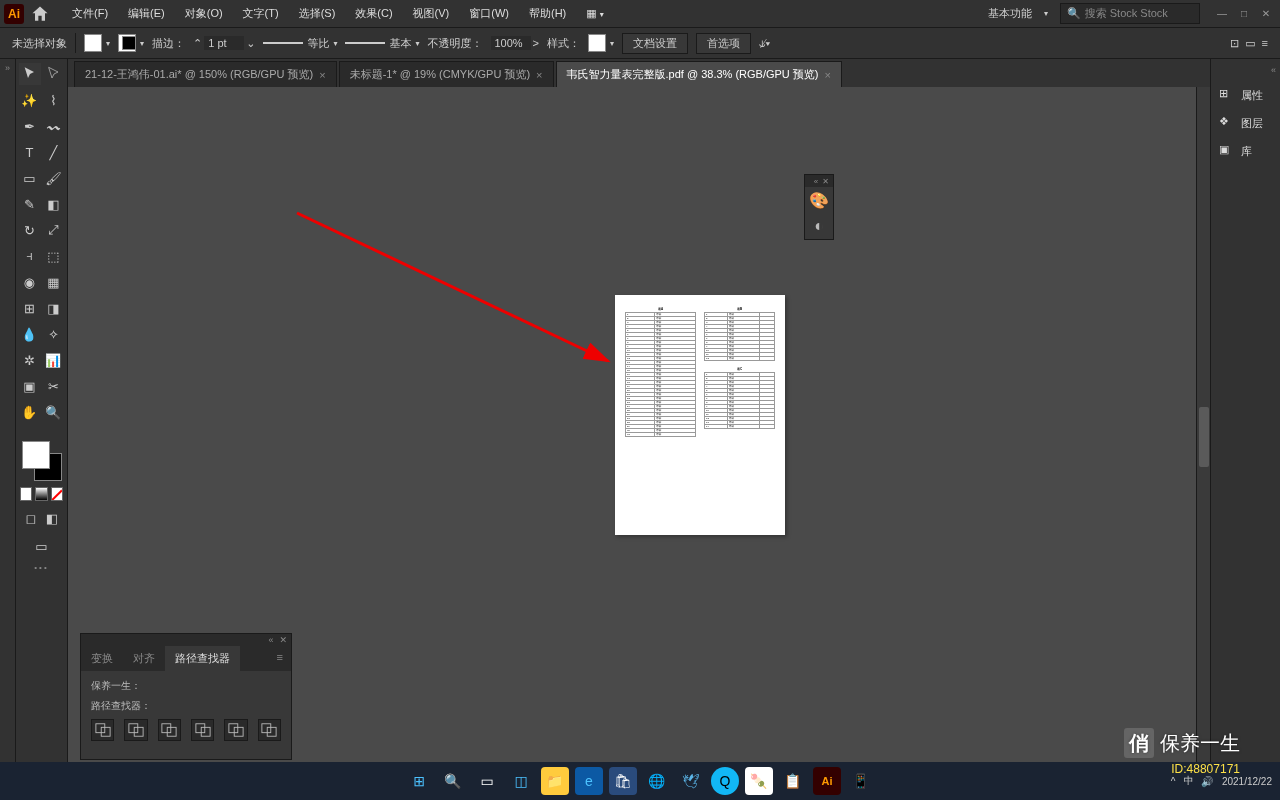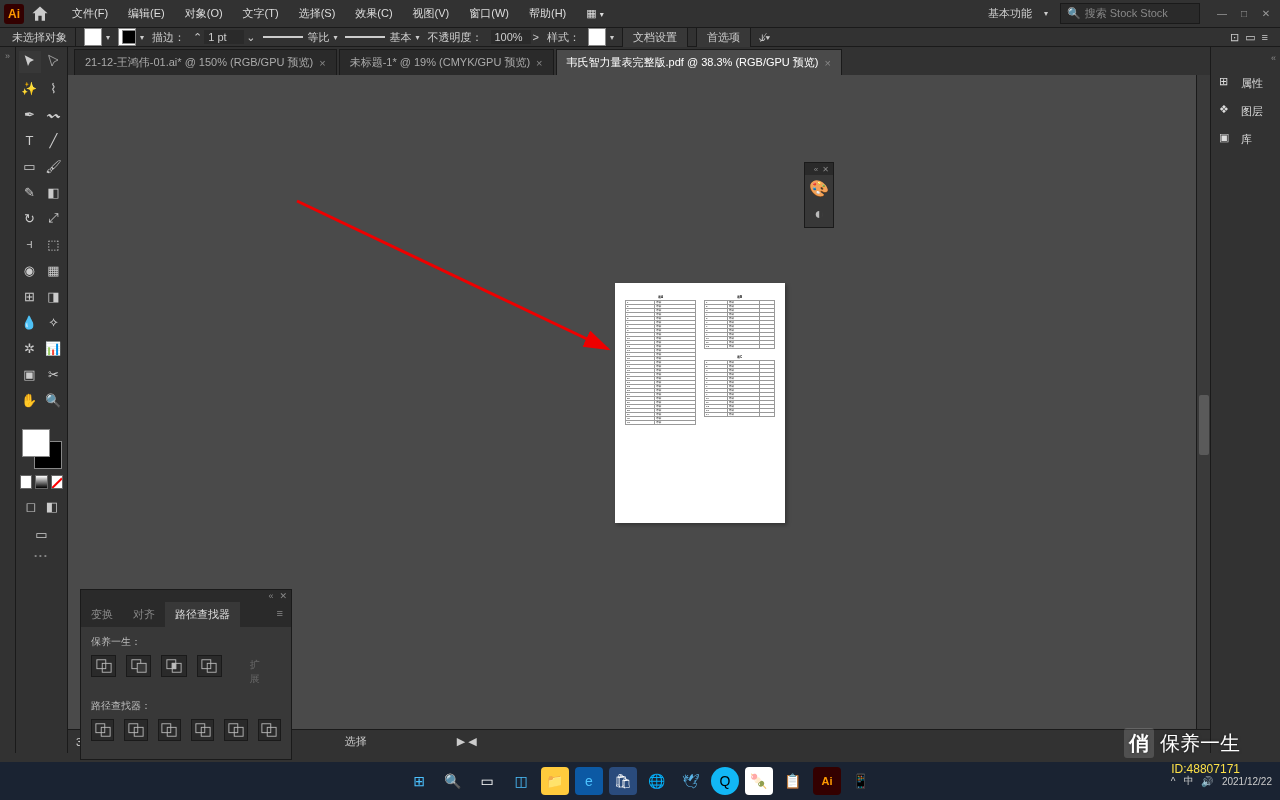--- a/index.html
+++ b/index.html
@@ -6,21 +6,21 @@
 body{background:#323232;width:1280px;height:800px;overflow:hidden;position:relative}
 .titlebar{height:27px;background:#323232;display:flex;align-items:center;padding:0 4px;color:#ccc;font-size:11px}
 .ai-logo{width:20px;height:20px;background:#330000;color:#ff9a00;display:flex;align-items:center;justify-content:center;font-weight:bold;font-size:12px;border-radius:3px;margin-right:6px}
 .home-icon{width:20px;height:20px;margin-right:12px;color:#ccc}
 .menu-item{padding:0 10px;cursor:pointer;color:#ddd}
 .title-right{margin-left:auto;display:flex;align-items:center;gap:4px}
 .workspace-sel{padding:2px 8px;color:#ccc;font-size:11px;display:flex;align-items:center;gap:12px}
 .search-box{background:#2a2a2a;border:1px solid #1a1a1a;padding:2px 6px;color:#888;font-size:11px;width:140px;display:flex;align-items:center;gap:4px}
 .win-btns{display:flex;gap:2px;margin-left:8px}
 .win-btn{width:20px;height:16px;color:#999;display:flex;align-items:center;justify-content:center;font-size:10px}
-.options-bar{height:20px;background:#323232;border-top:1px solid #1a1a1a;border-bottom:1px solid #1a1a1a;display:flex;align-items:center;padding:0 12px;color:#ccc;font-size:11px;gap:8px}
+.options-bar{height:32px;background:#323232;border-top:1px solid #1a1a1a;border-bottom:1px solid #1a1a1a;display:flex;align-items:center;padding:0 12px;color:#ccc;font-size:11px;gap:8px}
 .opt-label{color:#ccc}
 .swatch{width:18px;height:18px;border:1px solid #888;display:inline-block}
 .swatch.white{background:#fff}
 .swatch.black{background:#000;width:14px;height:14px;margin-left:2px}
 .swatch.none{background:#fff;position:relative;overflow:hidden}
 .swatch.none::after{content:'';position:absolute;width:140%;height:2px;background:red;top:50%;left:-20%;transform:rotate(-45deg)}
 .dd{color:#ccc;display:inline-flex;align-items:center;gap:2px}
 .num-input{background:#2a2a2a;border:none;color:#ccc;width:40px;padding:1px 4px;font-size:11px}
 .stroke-line{width:40px;height:2px;background:#ccc;display:inline-block}
 .btn{background:#383838;border:1px solid #1a1a1a;color:#ccc;padding:2px 10px;font-size:11px}
@@ -557,29 +557,20 @@
             <span>«</span>
             <span style="margin-left:4px">✕</span>
           </div>
         <div class="float-icon">🎨</div>
         <div class="float-icon">◐</div>
       </div>
       <div class="vscroll">
           <div class="vthumb"></div>
         </div>
     </div>
-    <div class="status-bar">
-      <span class="dd">
-          <span>38.3%</span> 
-          <span class="chev">▾</span>
-        </span>
-      <span>⏮ ◀ <span class="num-input" style="width:30px;text-align:center">1</span> <span class="chev">▾</span> ▶ ⏭</span>
-      <span style="margin-left:140px">选择</span>
-      <span style="margin-left:80px">▶ ◀</span>
-    </div>
   </div>
 
   <div class="right-panel">
     <div class="rp-tabs">«</div>
     <div class="rp-item">
         <span class="ico">⊞</span>
         <span>属性</span>
       </div>
     <div class="rp-item">
         <span class="ico">❖</span>
@@ -598,48 +589,20 @@
       <span>✕</span>
     </div>
   <div class="pf-tabs">
     <div class="pf-tab">变换</div>
     <div class="pf-tab">对齐</div>
     <div class="pf-tab active">路径查找器</div>
     <div class="pf-menu">≡</div>
   </div>
   <div class="pf-body">
     <div class="pf-label">保养一生：</div>
-    <div class="pf-row">
-      <div class="pf-btn">
-          <svg viewBox="0 0 20 18">
-            <rect x="2" y="2" width="10" height="10"></rect>
-            <rect x="8" y="6" width="10" height="10"></rect>
-          </svg>
-        </div>
-      <div class="pf-btn">
-          <svg viewBox="0 0 20 18">
-            <rect x="2" y="2" width="10" height="10"></rect>
-            <rect x="8" y="6" width="10" height="10" fill="#383838"></rect>
-          </svg>
-        </div>
-      <div class="pf-btn">
-          <svg viewBox="0 0 20 18">
-            <rect x="2" y="2" width="10" height="10"></rect>
-            <rect x="8" y="6" width="10" height="10"></rect>
-            <rect x="8" y="6" width="4" height="6" fill="#bbb"></rect>
-          </svg>
-        </div>
-      <div class="pf-btn">
-          <svg viewBox="0 0 20 18">
-            <rect x="2" y="2" width="10" height="10"></rect>
-            <rect x="8" y="6" width="10" height="10"></rect>
-          </svg>
-        </div>
-      <span class="pf-expand">扩展</span>
-    </div>
     <div class="pf-label">路径查找器：</div>
     <div class="pf-row">
       <div class="pf-btn">
           <svg viewBox="0 0 20 18">
             <rect x="2" y="2" width="10" height="10"></rect>
             <rect x="8" y="6" width="10" height="10"></rect>
           </svg>
         </div>
       <div class="pf-btn">
           <svg viewBox="0 0 20 18">

